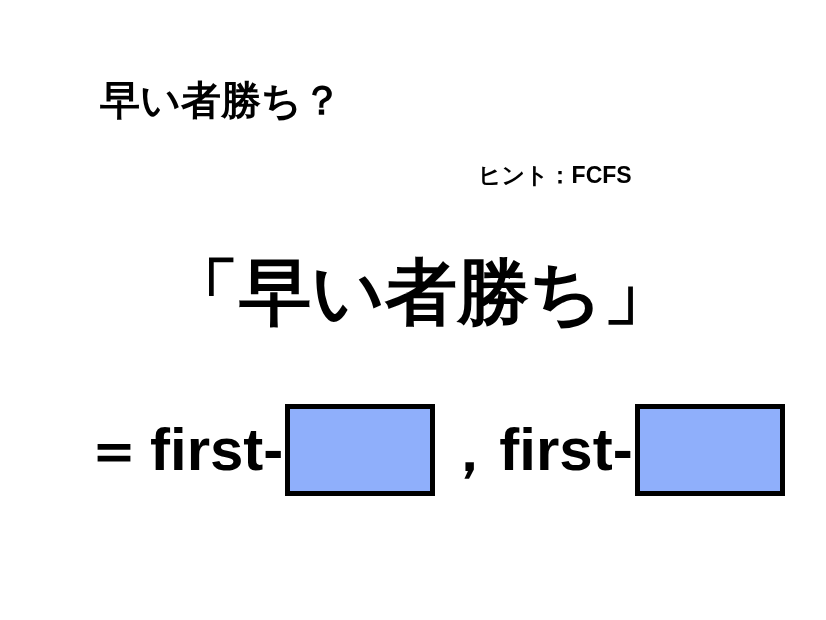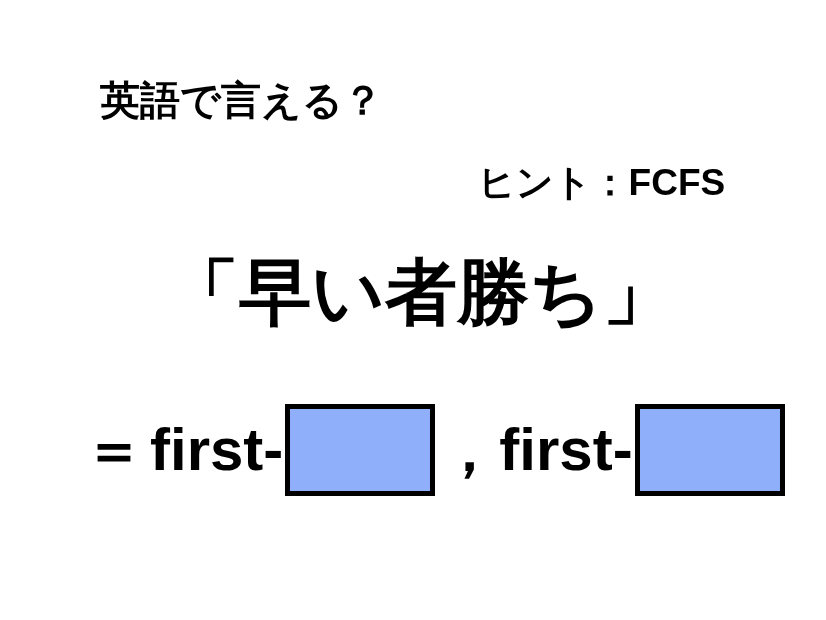--- a/index.html
+++ b/index.html
@@ -33,21 +33,21 @@
     letter-spacing: 0px;
     line-height: 1.12;
     white-space: nowrap;
   }
 
   
   .hint-line {
     position: absolute;
     left: 478px;
     top: 162px;
-    font-size: 37px;
+    font-size: 23px;
     font-weight: bold;
     color: #000000;
     white-space: nowrap;
     line-height: 1.15;
   }
 
   
   .phrase-line {
     position: absolute;
     left: 0;
@@ -100,21 +100,21 @@
 
   .comma-text {
     margin-left: 2px;
   }
 </style>
 </head>
 <body>
 
 <div class="slide">
 
-  <div class="prompt-line">英語で言える？</div>
+  <div class="prompt-line">早い者勝ち？</div>
 
   <div class="hint-line">ヒント：FCFS</div>
 
   <div class="phrase-line">「早い者勝ち」</div>
 
   <div class="answer-row">
     <span class="answer-text eq-sign">＝</span>
 
     <span class="answer-text">first-</span>
 

